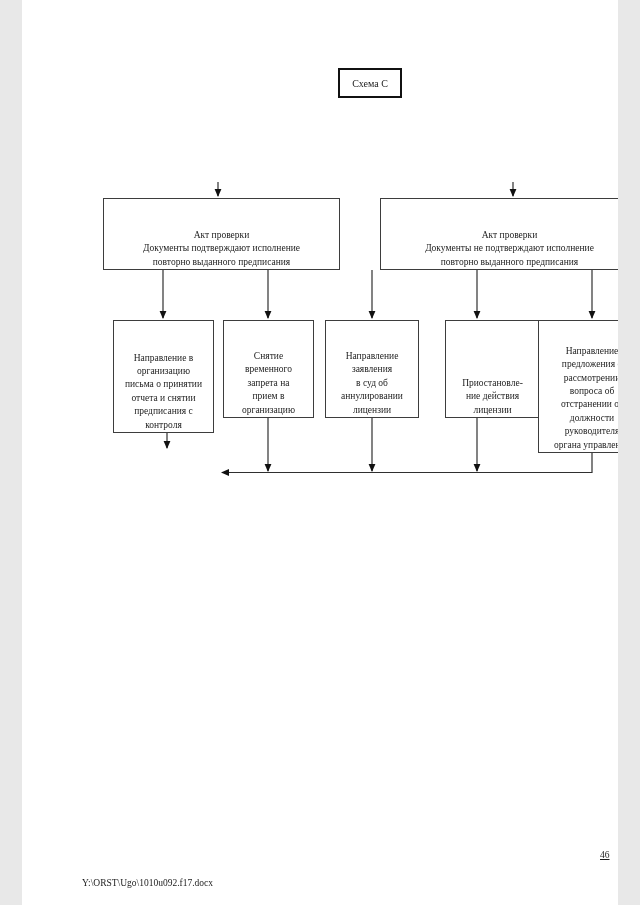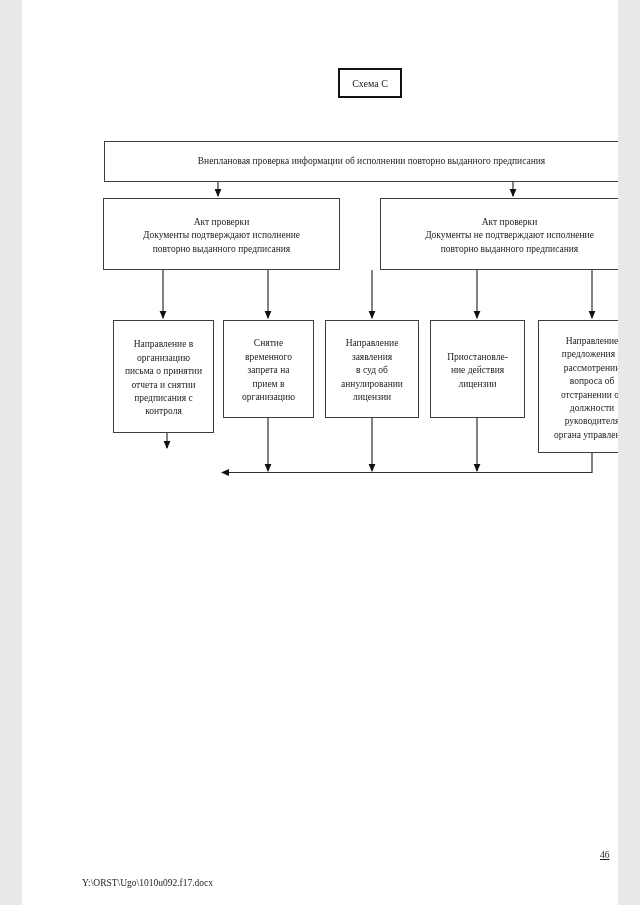--- a/index.html
+++ b/index.html
@@ -28,21 +28,21 @@
   .node {
     position: absolute;
     box-sizing: border-box;
     border: 1px solid #3d3d3d;
     background: #ffffff;
     text-align: center;
     font-size: 9.5px;
     line-height: 13.4px;
     display: flex;
     justify-content: center;
-    align-items: center;
+    align-items: flex-end;
     padding: 4px 2px 0 2px;
   }
   .node.v-center {
     align-items: center;
     padding-top: 0;
   }
   .schema-box {
     position: absolute;
     box-sizing: border-box;
     left: 316px;
@@ -55,21 +55,21 @@
     align-items: center;
     justify-content: center;
     font-size: 10px;
   }
   .n-top     { left: 82px;  top: 141px; width: 535px; height: 41px; }
   .n-aktl    { left: 81px;  top: 198px; width: 237px; height: 72px; }
   .n-aktr    { left: 358px; top: 198px; width: 259px; height: 72px; }
   .n-letter  { left: 91px;  top: 320px; width: 101px; height: 113px; }
   .n-ban     { left: 201px; top: 320px; width: 91px;  height: 98px; }
   .n-court   { left: 303px; top: 320px; width: 94px;  height: 98px; }
-  .n-susp    { left: 408px; top: 320px; width: 95px;  height: 98px; }
+  .n-susp    { left: 423px; top: 320px; width: 95px;  height: 98px; }
   .n-dism    { left: 516px; top: 320px; width: 108px; height: 133px; }
   .n-db      { left: 92px;  top: 450px; width: 105px; height: 62px; }
   .footer-path {
     position: absolute;
     left: 60px;
     top: 850px;
     font-size: 9.5px;
     color: #1c1c1c;
     margin-top: 28px;
   }
@@ -110,21 +110,20 @@
 
     <line x1="246" y1="418" x2="246" y2="471" stroke="#2f2f2f" stroke-width="1.2" marker-end="url(#ah)"></line>
     <line x1="350" y1="418" x2="350" y2="471" stroke="#2f2f2f" stroke-width="1.2" marker-end="url(#ah)"></line>
     <line x1="455" y1="418" x2="455" y2="471" stroke="#2f2f2f" stroke-width="1.2" marker-end="url(#ah)"></line>
   </svg>
 
   <div class="schema-box">
     <span>Схема С</span>
   </div>
 
-  <div class="node n-top v-center">Внеплановая проверка информации об исполнении повторно выданного предписания</div>
 
   <div class="node n-aktl">
       <span>Акт проверки<br>Документы подтверждают исполнение<br>повторно выданного предписания</span>
     </div>
 
   <div class="node n-aktr">
       <span>Акт проверки<br>Документы не подтверждают исполнение<br>повторно выданного предписания</span>
     </div>
 
   <div class="node n-letter">

